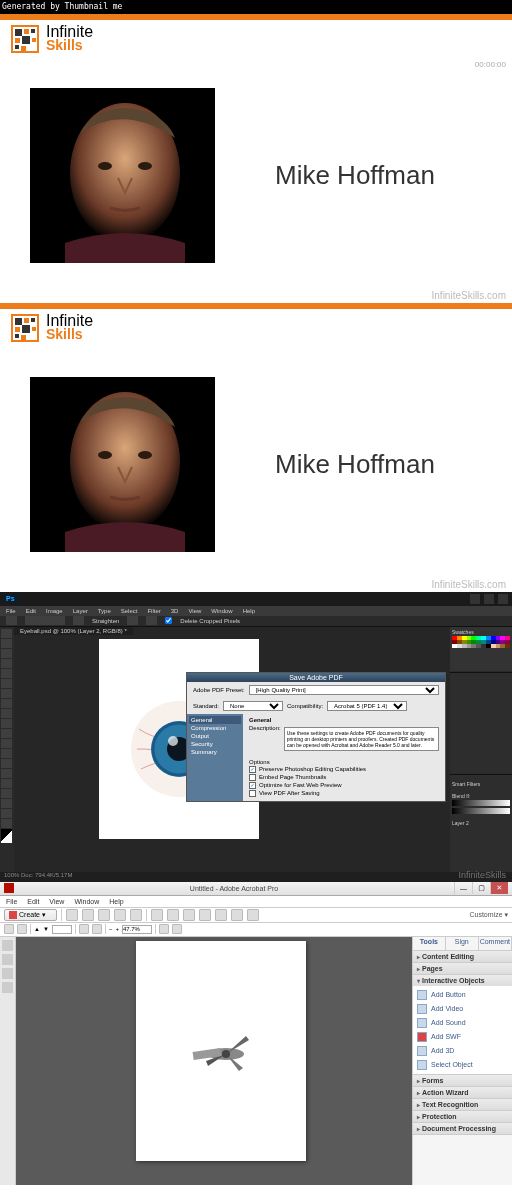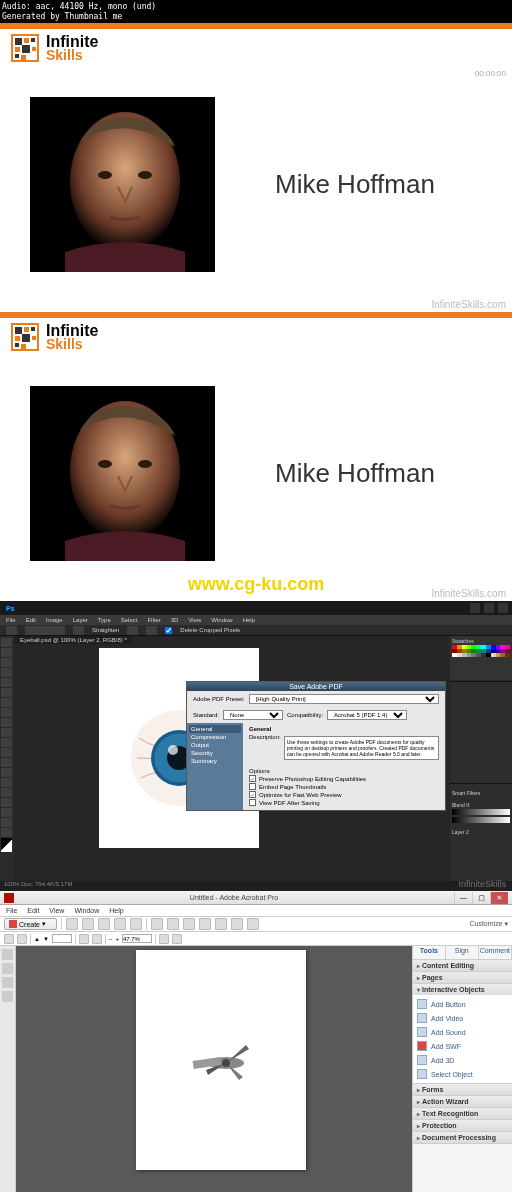--- a/index.html
+++ b/index.html
@@ -6,21 +6,21 @@
 body { width: 512px; font-family: Arial, sans-serif; background: #fff; }
 
 
 .file-info { background: #000; color: #fff; font-size: 8px; padding: 2px; line-height: 1.2; font-family: monospace; }
 
 
 .banner { background: #fff; border-top: 6px solid #ed7d1a; padding: 4px 10px; display: flex; align-items: center; }
 .banner-logo { width: 30px; height: 30px; display: inline-block; margin-right: 6px; }
 .banner-logo svg { width: 100%; height: 100%; }
 .banner-text { display: flex; flex-direction: column; line-height: 0.9; }
-.banner-text .top { font-size: 16px; font-weight: bold; color: #000; }
+.banner-text .top { font-size: 16px; font-weight: normal; color: #000; }
 .banner-text .bot { font-size: 14px; color: #ed7d1a; font-weight: bold; }
 
 
 .author-slide { background: #fff; padding: 30px 30px 40px 30px; position: relative; }
 .author-content { display: flex; align-items: center; gap: 60px; }
 .author-photo { width: 185px; height: 175px; background: #000; overflow: hidden; position: relative; }
 .author-photo svg { width: 100%; height: 100%; }
 .author-name { font-size: 26px; color: #333; }
 .slide-footer { position: absolute; bottom: 2px; right: 6px; font-size: 10px; color: #bbb; }
 .timestamp { position: absolute; bottom: 2px; right: 6px; font-size: 8px; color: #aaa; }
@@ -93,21 +93,20 @@
 .acro-acc-header .chev { font-size: 6px; color: #666; }
 .acro-acc-body { padding: 2px 4px; background: #fff; }
 .acro-acc-item { display: flex; align-items: center; gap: 4px; padding: 2px 0; font-size: 7px; color: #3a5a8a; }
 .acro-item-icon { width: 10px; height: 10px; background: #c9d8e8; border: 1px solid #8aa8c8; }
 .acro-footer-wm { position: absolute; bottom: 2px; right: 6px; font-size: 9px; color: rgba(255,255,255,0.35); }
 </style>
 </head>
 <body>
 
 <div class="file-info">
-  <div>Audio: aac, 44100 Hz, mono (und)</div>
   <div>Generated by Thumbnail me</div>
 </div>
 
 <div class="banner">
   <span class="banner-logo">
     <svg viewBox="0 0 30 30">
         <rect x="2" y="2" width="26" height="26" fill="none" stroke="#ed7d1a" stroke-width="2"></rect>
         <rect x="5" y="5" width="7" height="7" fill="#333"></rect>
         <rect x="14" y="5" width="5" height="5" fill="#ed7d1a"></rect>
         <rect x="21" y="5" width="4" height="4" fill="#333"></rect>
@@ -183,21 +182,20 @@
         <path d="M50 45 Q95 15 145 50 Q140 35 120 25 Q95 15 70 25 Q55 35 50 45" fill="#5a4530"></path>
         <ellipse cx="75" cy="78" rx="7" ry="4" fill="#2a1a10"></ellipse>
         <ellipse cx="115" cy="78" rx="7" ry="4" fill="#2a1a10"></ellipse>
         <path d="M88 90 L95 105 L102 90" fill="none" stroke="#8a5538" stroke-width="2"></path>
         <path d="M80 120 Q95 125 110 120" fill="none" stroke="#6a3828" stroke-width="3"></path>
         <path d="M35 155 Q95 135 155 155 L155 175 L35 175 Z" fill="#4a1a25"></path>
       </svg>
     </div>
     <div class="author-name">Mike Hoffman</div>
   </div>
-  <div class="watermark">www.cg-ku.com</div>
   <div class="slide-footer">InfiniteSkills.com</div>
 </div>
 
 <div class="ps-app">
   <div class="ps-titlebar">
     <span style="background:#001e36;color:#31a8ff;padding:0 2px;font-weight:bold;">Ps</span>
     <span class="ps-title"></span>
     <div class="ps-win-controls">
       <span class="ps-win-btn"></span>
       <span class="ps-win-btn"></span>

